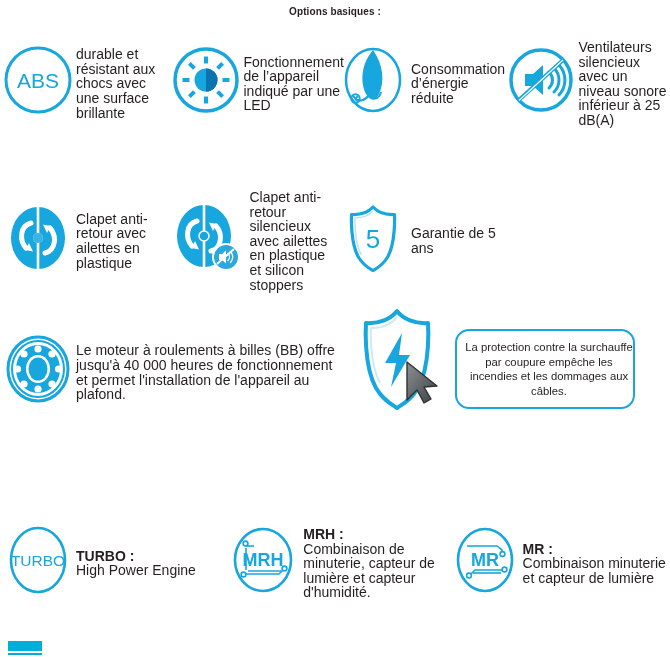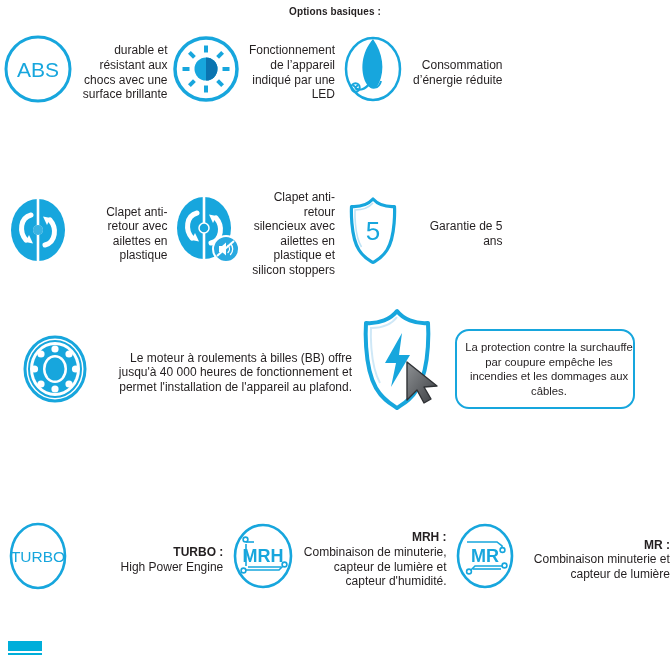--- a/index.html
+++ b/index.html
@@ -21,38 +21,38 @@
     letter-spacing:.1px;
   }
   #title-basic{position:absolute;left:0;top:6px;width:670px;}
   #title-advanced{position:absolute;left:0;top:489px;width:670px;}
 
   .grid{position:absolute;display:flex;}
   .cell{display:flex;flex-direction:row;align-items:center;}
   .icon-wrap{height:72px;display:flex;align-items:flex-end;justify-content:center;}
   .caption{
     margin-top:7px;
-    text-align:right;
-    font-size:12px;
+    text-align:left;
+    font-size:14px;
     line-height:14.6px;
     color:#231f20;
   }
   .caption-bold{font-weight:bold;margin-top:36px;}
 
   
   #row1{left:0;top:33px;width:670px;}
   #row1 .cell{width:167.5px;}
   #row1 .caption{width:152px;}
 
   #row2{left:0;top:183px;width:670px;}
   #row2 .cell{width:167.5px;}
   #row2 .caption{width:152px;}
 
   #row3{left:0;top:333px;width:335px;}
-  #row3 .cell{width:335px;margin-left:17px;}
+  #row3 .cell{width:335px;}
   #row3 .caption{width:300px;}
 
   #row4{left:0;top:520px;width:670px;}
   #row4 .cell{width:223.3px;}
   #row4 .caption{width:205px;}
 
   
   #protection{position:absolute;left:352px;top:305px;width:300px;height:115px;}
   #protection .shield-zone{position:absolute;left:0;top:0;}
   #protection .cursor{position:absolute;left:52px;top:55px;}
@@ -124,20 +124,36 @@
           <path d="M38 6 C26 20 25 38 31 50 C34 56 41 57 44 50 C50 37 48 20 38 6 Z" fill="#17a6dd"></path>
           <path d="M38 8 C30 22 28 40 33 50 C36 57 44 56 46 48" fill="none" stroke="#17a6dd" stroke-width="2"></path>
           <path d="M35 50 C30 57 24 58 20 55" fill="none" stroke="#17a6dd" stroke-width="2.2"></path>
           <circle cx="20.5" cy="54.5" r="4.2" fill="none" stroke="#17a6dd" stroke-width="2"></circle>
           <path d="M18 52 l2.5 2.5 2.5 -2.5" fill="none" stroke="#17a6dd" stroke-width="1.8"></path>
         </svg>
       </div>
       <div class="caption">Consommation d’énergie réduite</div>
     </div>
 
+    <div class="cell">
+      <div class="icon-wrap">
+        <svg width="76" height="72" viewBox="0 0 76 72">
+          <circle cx="38" cy="36" r="30" fill="none" stroke="#17a6dd" stroke-width="3.5"></circle>
+          <path d="M22 30 h8 l10 -9 v30 l-10 -9 h-8 z" fill="#17a6dd"></path>
+          <g fill="none" stroke="#17a6dd" stroke-width="3" stroke-linecap="round">
+            <path d="M46 28 A11 11 0 0 1 46 44"></path>
+            <path d="M51 24 A17 17 0 0 1 51 48"></path>
+            <path d="M56 21 A22 22 0 0 1 56 51"></path>
+          </g>
+          <line x1="17" y1="55" x2="59" y2="17" stroke="#17a6dd" stroke-width="4"></line>
+          <line x1="16" y1="56.5" x2="60" y2="16" stroke="#ffffff" stroke-width="1.2"></line>
+        </svg>
+      </div>
+      <div class="caption">Ventilateurs silencieux avec un niveau sonore inférieur à 25 dB(A)</div>
+    </div>
 
   </div>
 
   <div id="row2" class="grid">
 
     <div class="cell">
       <div class="icon-wrap">
         <svg width="76" height="72" viewBox="0 0 76 72">
           <ellipse cx="38" cy="36" rx="27" ry="31" fill="#17a6dd"></ellipse>
           <line x1="38" y1="5" x2="38" y2="67" stroke="#ffffff" stroke-width="2.6"></line>

